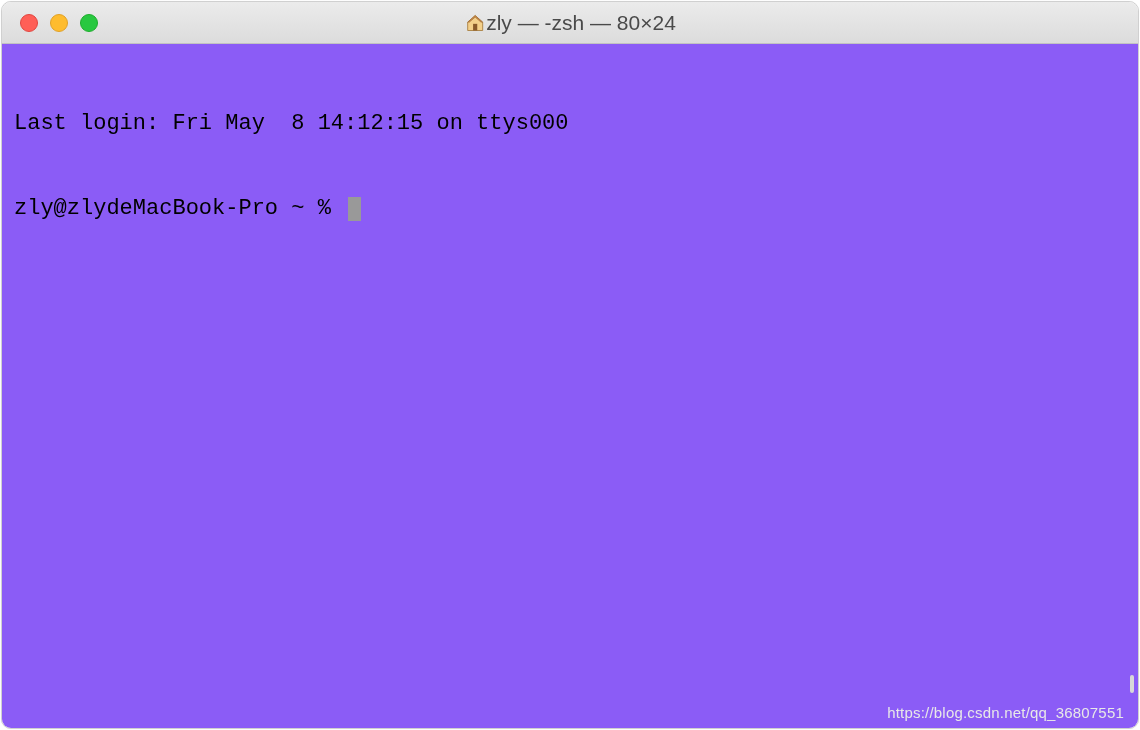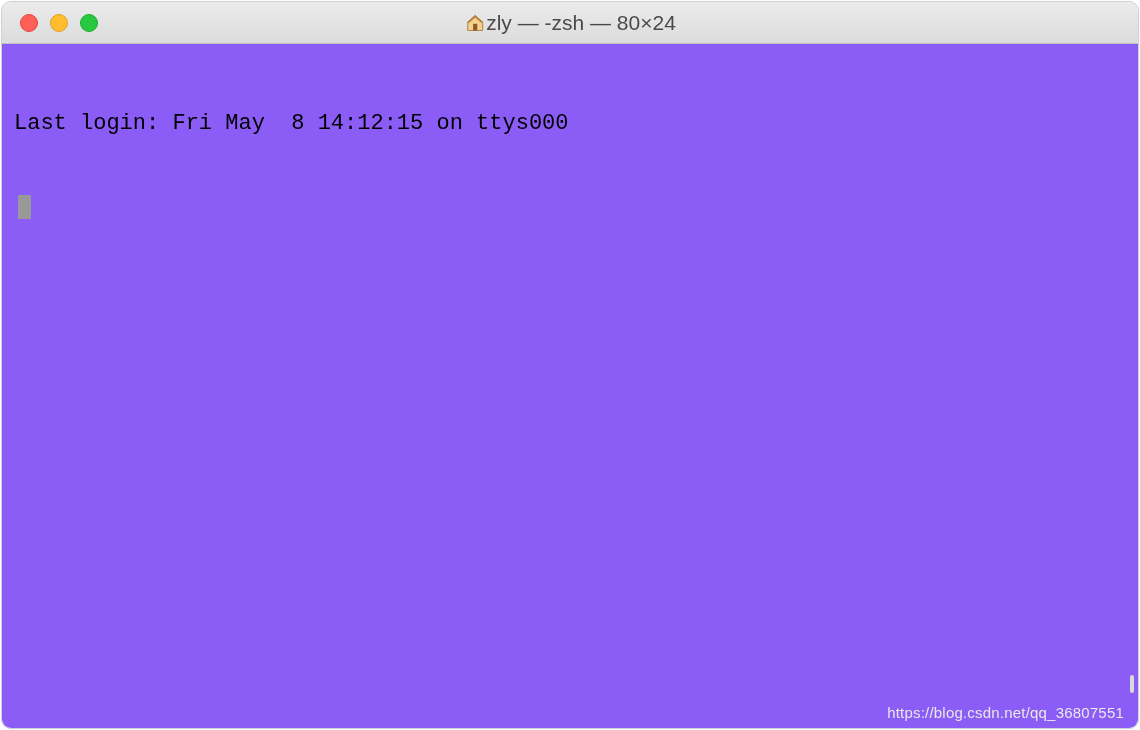--- a/index.html
+++ b/index.html
@@ -139,17 +139,17 @@
           <path d="M3 11 L12 3 L21 11 L21 21 L3 21 Z" fill="#f4d08a" stroke="#a37a3a" stroke-width="1"></path>
           <path d="M3 11 L12 3 L21 11 L19 11 L12 5 L5 11 Z" fill="#c98b4a" stroke="#8a5a2a" stroke-width="0.5"></path>
           <rect x="9.5" y="13" width="5" height="8" fill="#8a5a2a"></rect>
         </svg>
       </span>
       <span>zly — -zsh — 80×24</span>
     </div>
   </div>
   <div class="terminal-body">
     <span class="terminal-line">Last login: Fri May  8 14:12:15 on ttys000</span>
-    <span class="prompt-line"><span class="cursor"></span></span>
+    <span class="prompt-line"><span>zly@zlydeMacBook-Pro ~ % </span><span class="cursor"></span></span>
     <div class="corner-notch"></div>
     <div class="watermark">https://blog.csdn.net/qq_36807551</div>
   </div>
 </div>
 
 </body></html>

